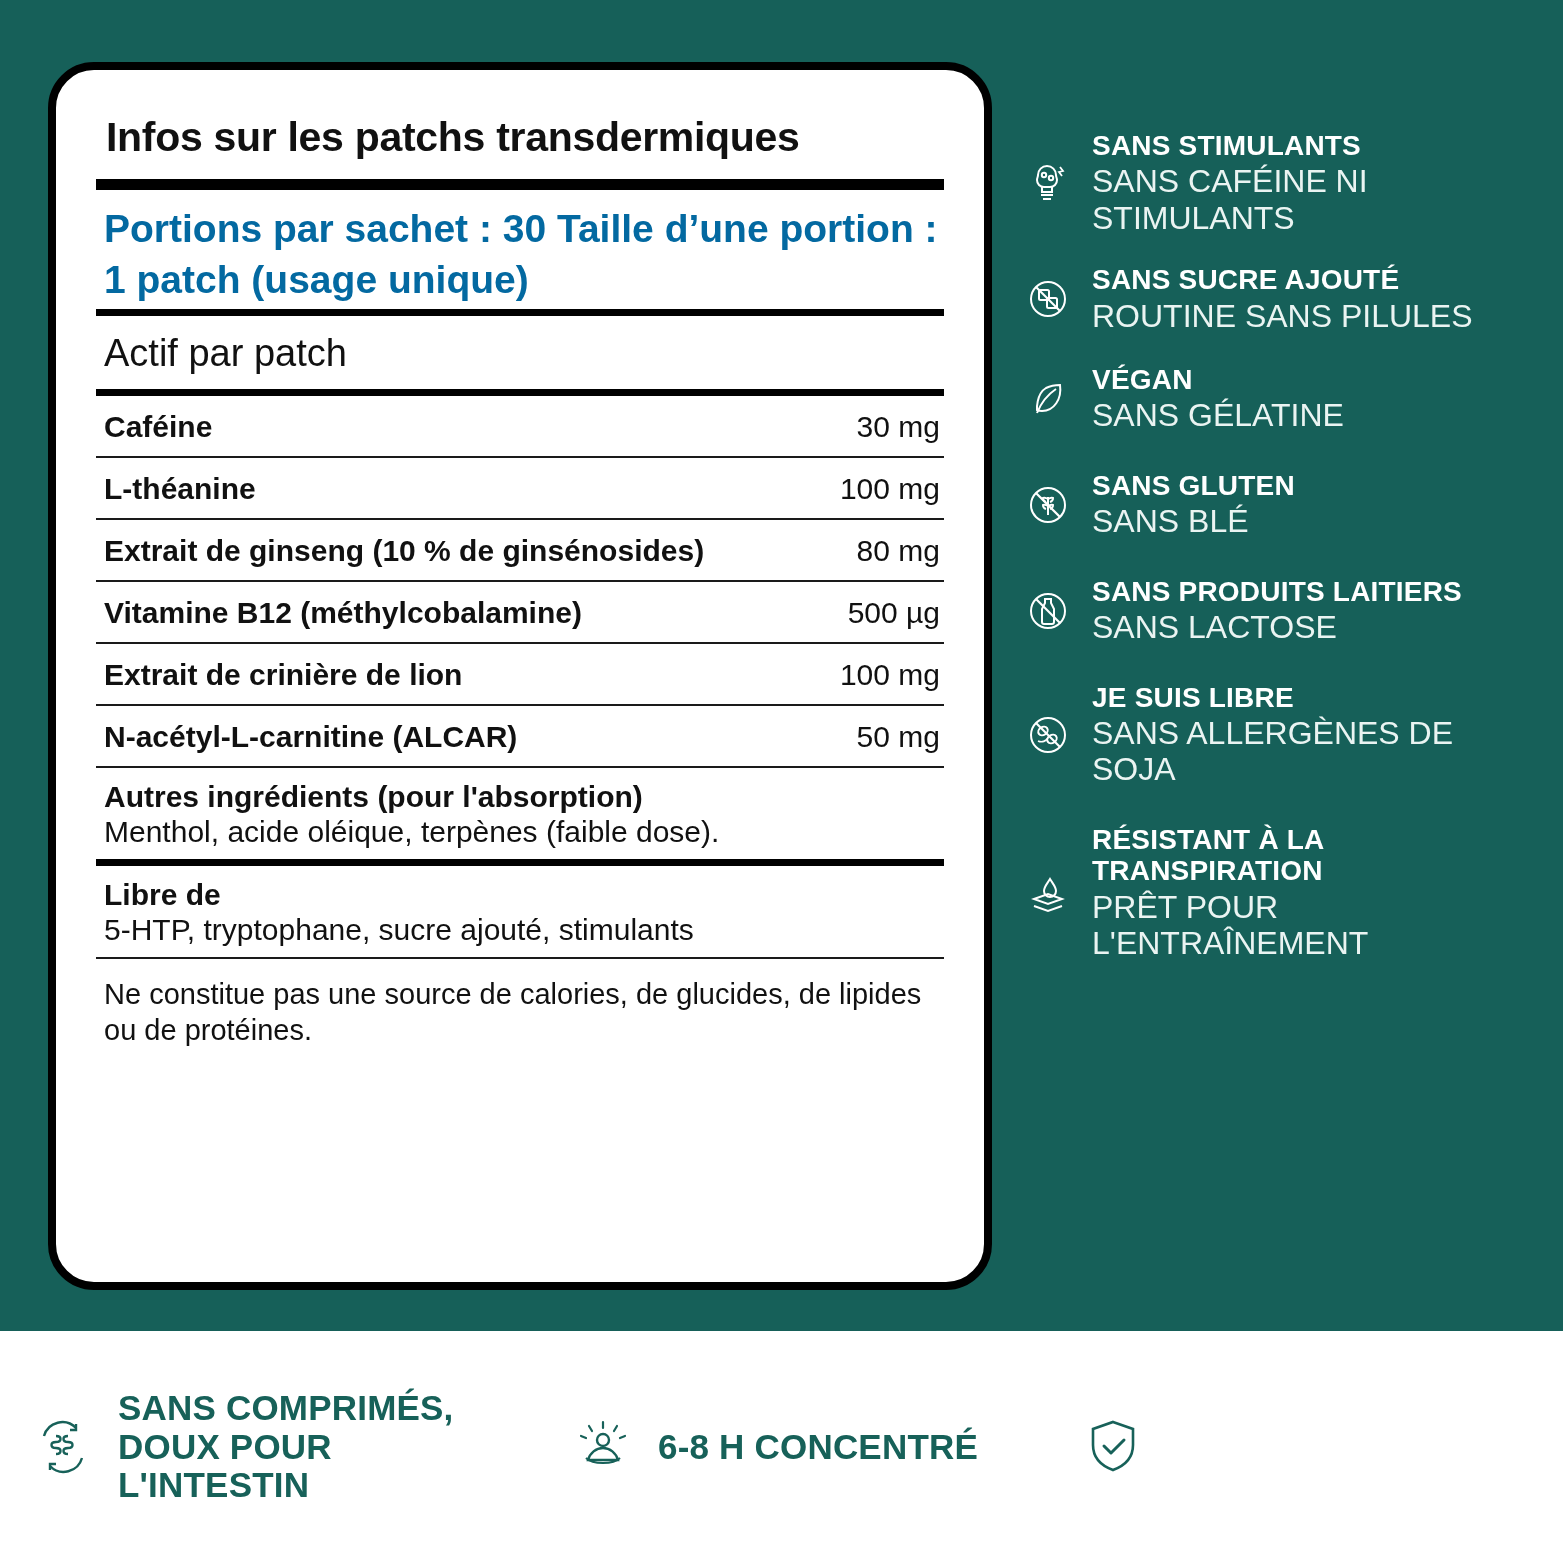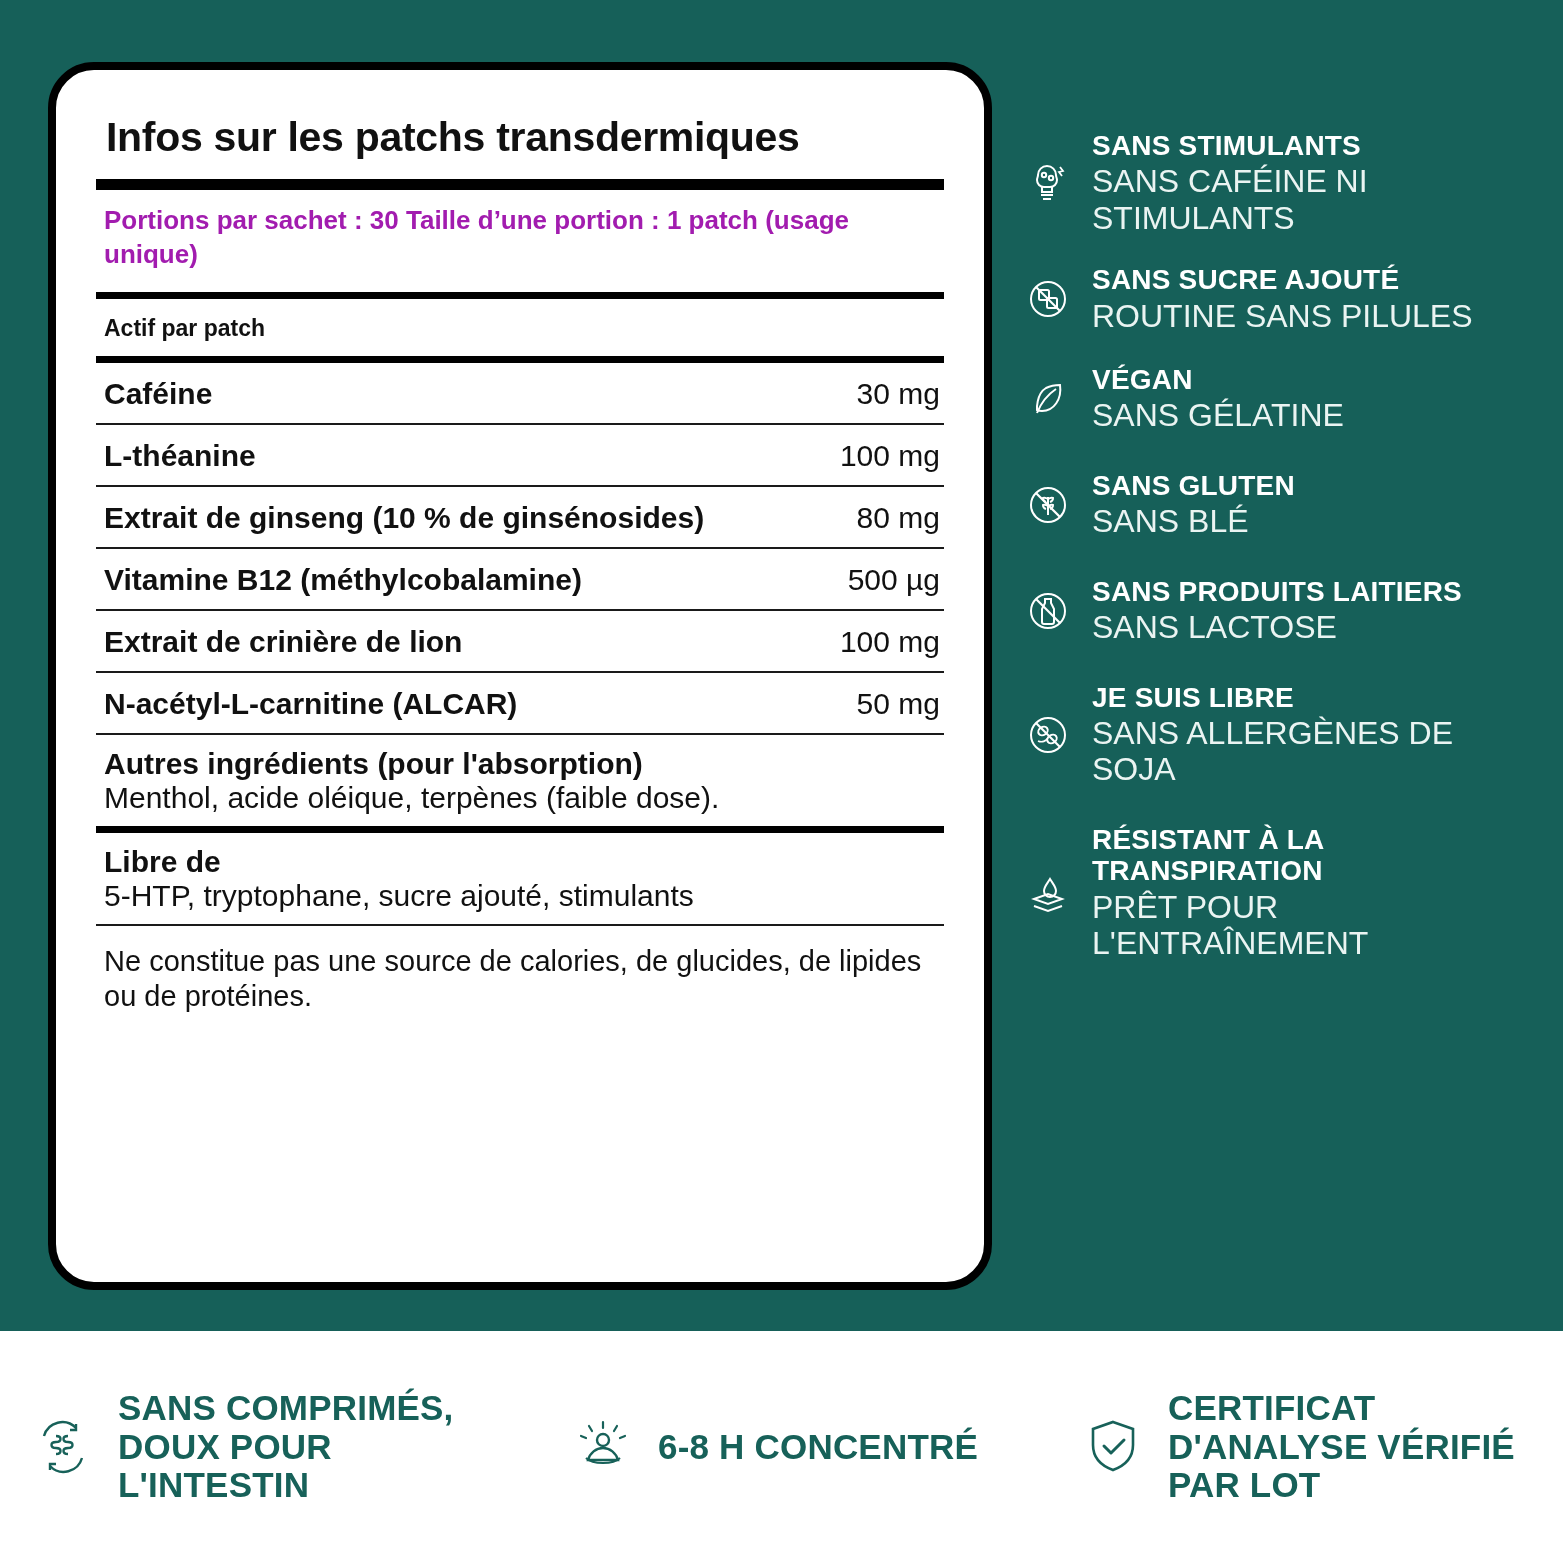--- a/index.html
+++ b/index.html
@@ -30,29 +30,29 @@
     font-weight: bold;
     color: #111;
     letter-spacing: -0.3px;
     padding: 18px 0 14px 10px;
   }
   .rule-thick { height: 11px; background: #000; margin: 4px 0 0 0; }
   .rule-med   { height: 7px;  background: #000; margin: 0; }
   .rule-thin  { height: 2px;  background: #1a1a1a; margin: 0; }
 
   .servings {
-    font-size: 26px;
-    font-weight: bold;
-    color: #a21caf;
+    font-size: 39px;
+    font-weight: bold;
+    color: #0369a1;
     line-height: 1.30;
-    padding: 14px 0 20px 8px;
+    padding: 14px 0 4px 8px;
   }
   .section-head {
-    font-size: 23px;
-    font-weight: bold;
+    font-size: 38px;
+    font-weight: normal;
     color: #111;
     padding: 16px 0 14px 8px;
   }
 
   .row {
     display: flex;
     align-items: baseline;
     justify-content: space-between;
     padding: 14px 4px 12px 8px;
     gap: 14px;
@@ -362,18 +362,17 @@
       <span class="btxt">6-8 H CONCENTRÉ</span>
     </div>
 
     <div class="bfeat">
       <span class="bico">
         <svg width="74" height="74" viewBox="0 0 74 74" fill="none" stroke="#176159" stroke-width="2.6">
           <path d="M37 12l20 7v16c0 13-9 21-20 25-11-4-20-12-20-25V19l20-7z"></path>
           <path d="M28 36l7 7 13-13" stroke-width="3" stroke-linecap="round" stroke-linejoin="round"></path>
         </svg>
       </span>
-      <span class="btxt">CERTIFICAT D'ANALYSE VÉRIFIÉ PAR LOT</span>
     </div>
 
   </div>
 
 </div>
 
 </body></html>

